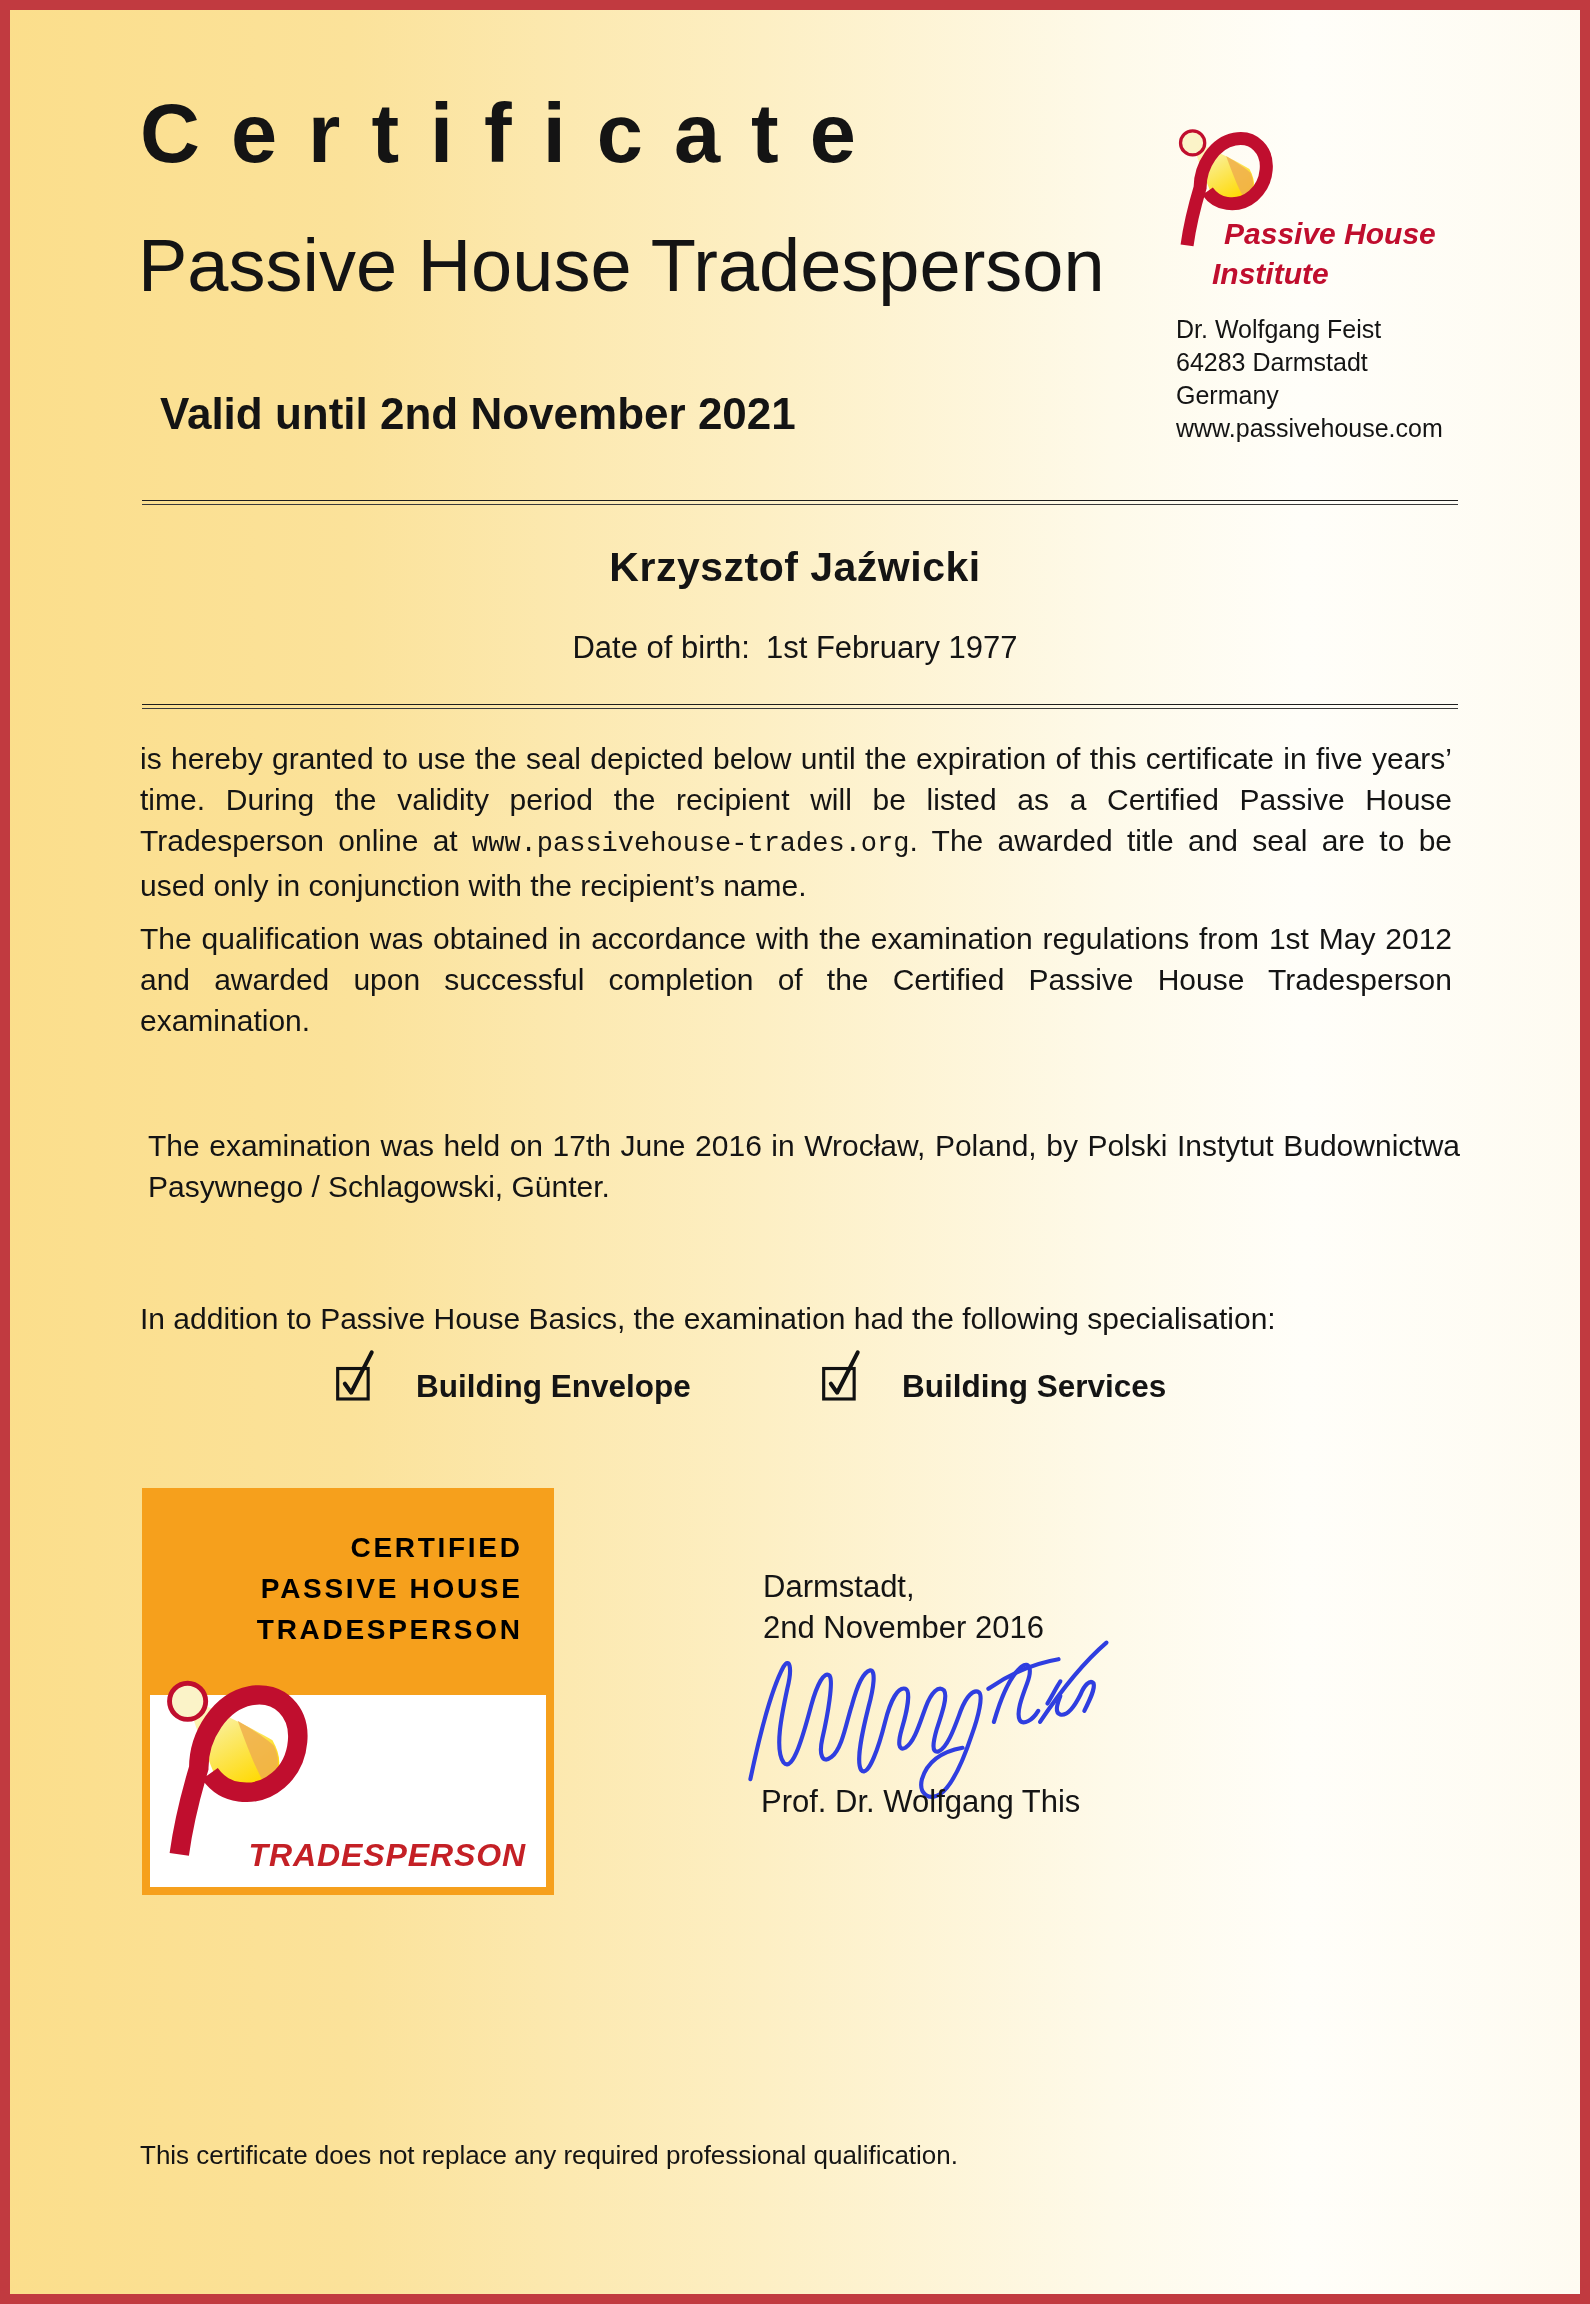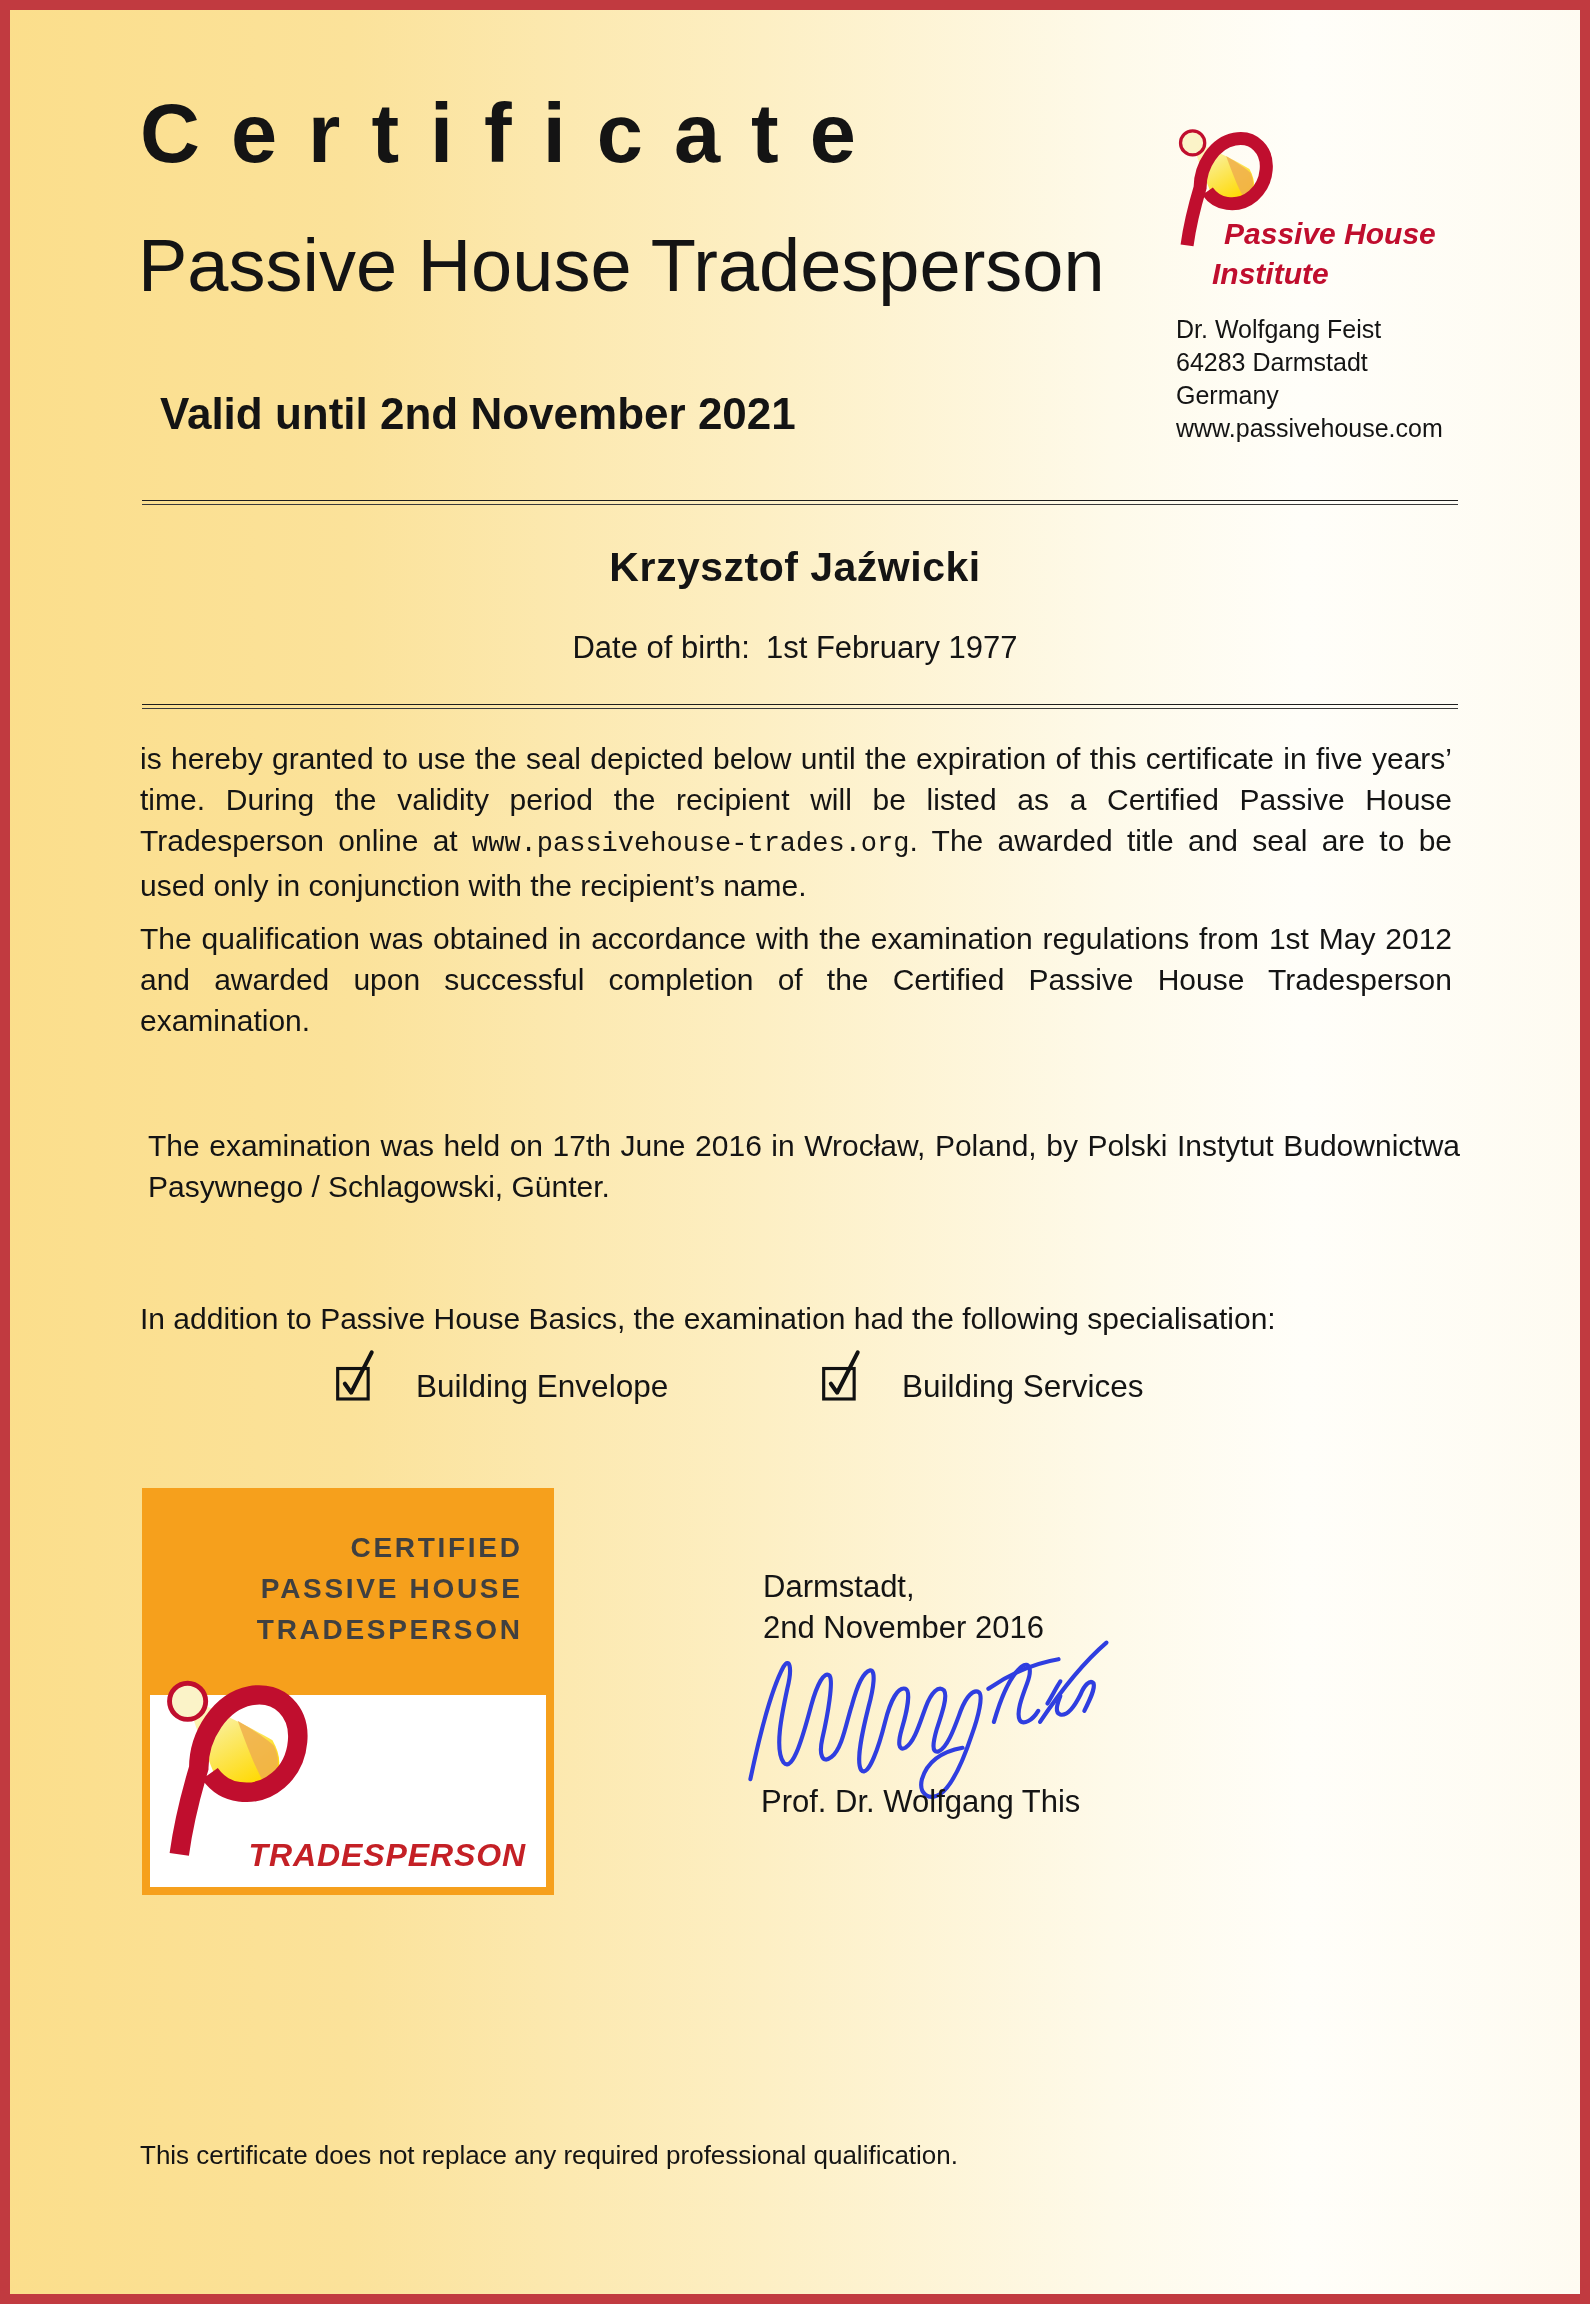--- a/index.html
+++ b/index.html
@@ -15,26 +15,26 @@
   .valid{left:140px;top:389px;font-size:44px;font-weight:bold;margin-left:20px;}
   .hr{height:2.7px;border-top:1.8px solid #1d1d1d;border-bottom:0.9px solid #3a3a3a;width:1316px;left:142px;}
   .hr1{top:500px;} .hr2{top:704px;}
   .center-line{left:0;width:100%;text-align:center;}
   .name{top:544px;font-size:41px;font-weight:bold;letter-spacing:0.5px;}
   .dob{top:630px;font-size:31px;}
   .dob .gap{display:inline-block;width:16px;}
   .para{left:140px;width:1312px;font-size:30px;line-height:41px;text-align:justify;}
   .p1{top:738px;} .p2{top:918px;} .p3{top:1125px;margin-left:8px;} .p4{top:1298px;text-align:left;}
   .mono{font-family:"Liberation Mono",monospace;font-size:27px;}
-  .chk-label{top:1368px;font-size:31.5px;font-weight:normal;}
+  .chk-label{top:1368px;font-size:31.5px;font-weight:bold;}
   .lbl1{left:416px;} .lbl2{left:902px;}
   .chk1{left:335px;top:1345px;} .chk2{left:821px;top:1345px;}
   .seal{left:142px;top:1488px;width:412px;height:407px;border:8px solid #F6A01C;box-sizing:border-box;background:#fff;}
   .seal-top{height:199px;background:#F6A01C;text-align:right;padding:31px 23.4px 0 0;box-sizing:border-box;}
-  .seal-top div{font-size:28px;font-weight:bold;letter-spacing:2.7px;line-height:41px;color:#404040;}
+  .seal-top div{font-size:28px;font-weight:bold;letter-spacing:2.7px;line-height:41px;color:#000000;}
   .seal-bottom{position:relative;height:192px;}
   .seal-logo{position:absolute;left:7.2px;top:-16px;}
   .seal-trade{position:absolute;right:20px;bottom:12.6px;font-size:32px;font-weight:bold;font-style:italic;color:#C42026;letter-spacing:0.9px;}
   .phi-logo{left:1172px;top:128px;}
   .phi-name{color:#C00E2E;font-style:italic;font-weight:bold;font-size:30px;line-height:1;}
   .phi1{left:1224px;top:219px;} .phi2{left:1212px;top:259px;}
   .addr{left:1176px;top:313px;font-size:25px;line-height:33px;}
   .sig-place{left:763px;top:1566px;font-size:31px;line-height:41px;}
   .sig-svg{left:743px;top:1633px;}
   .signer{left:761px;top:1784px;font-size:31px;}

